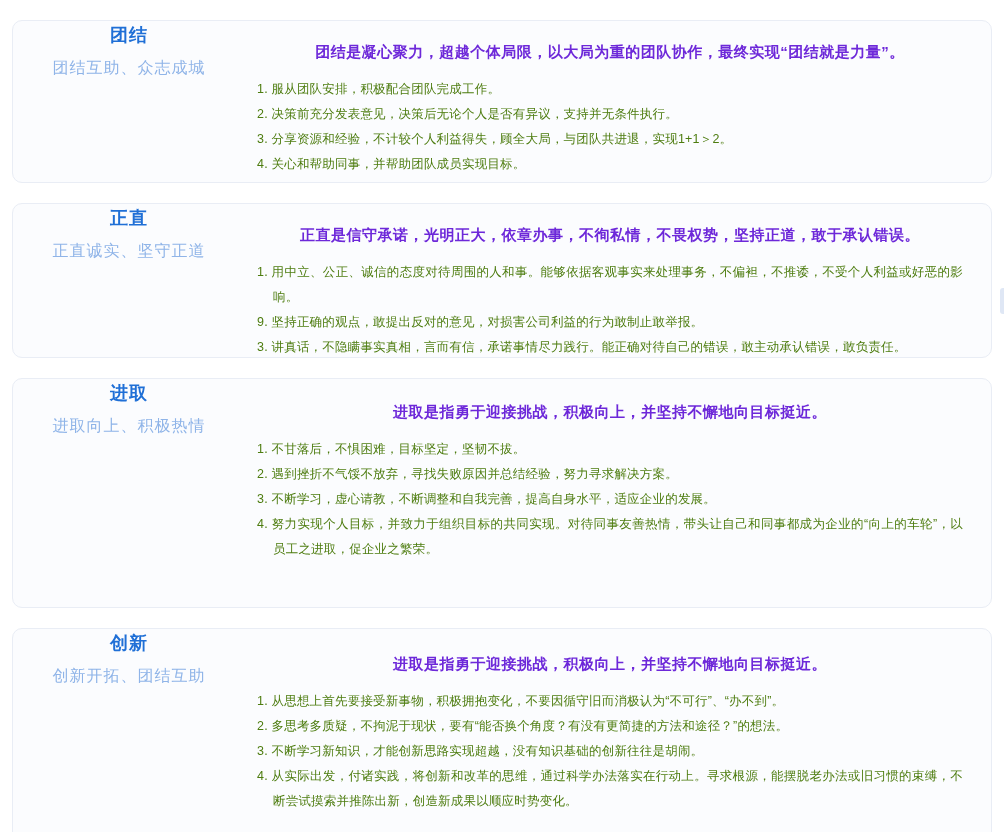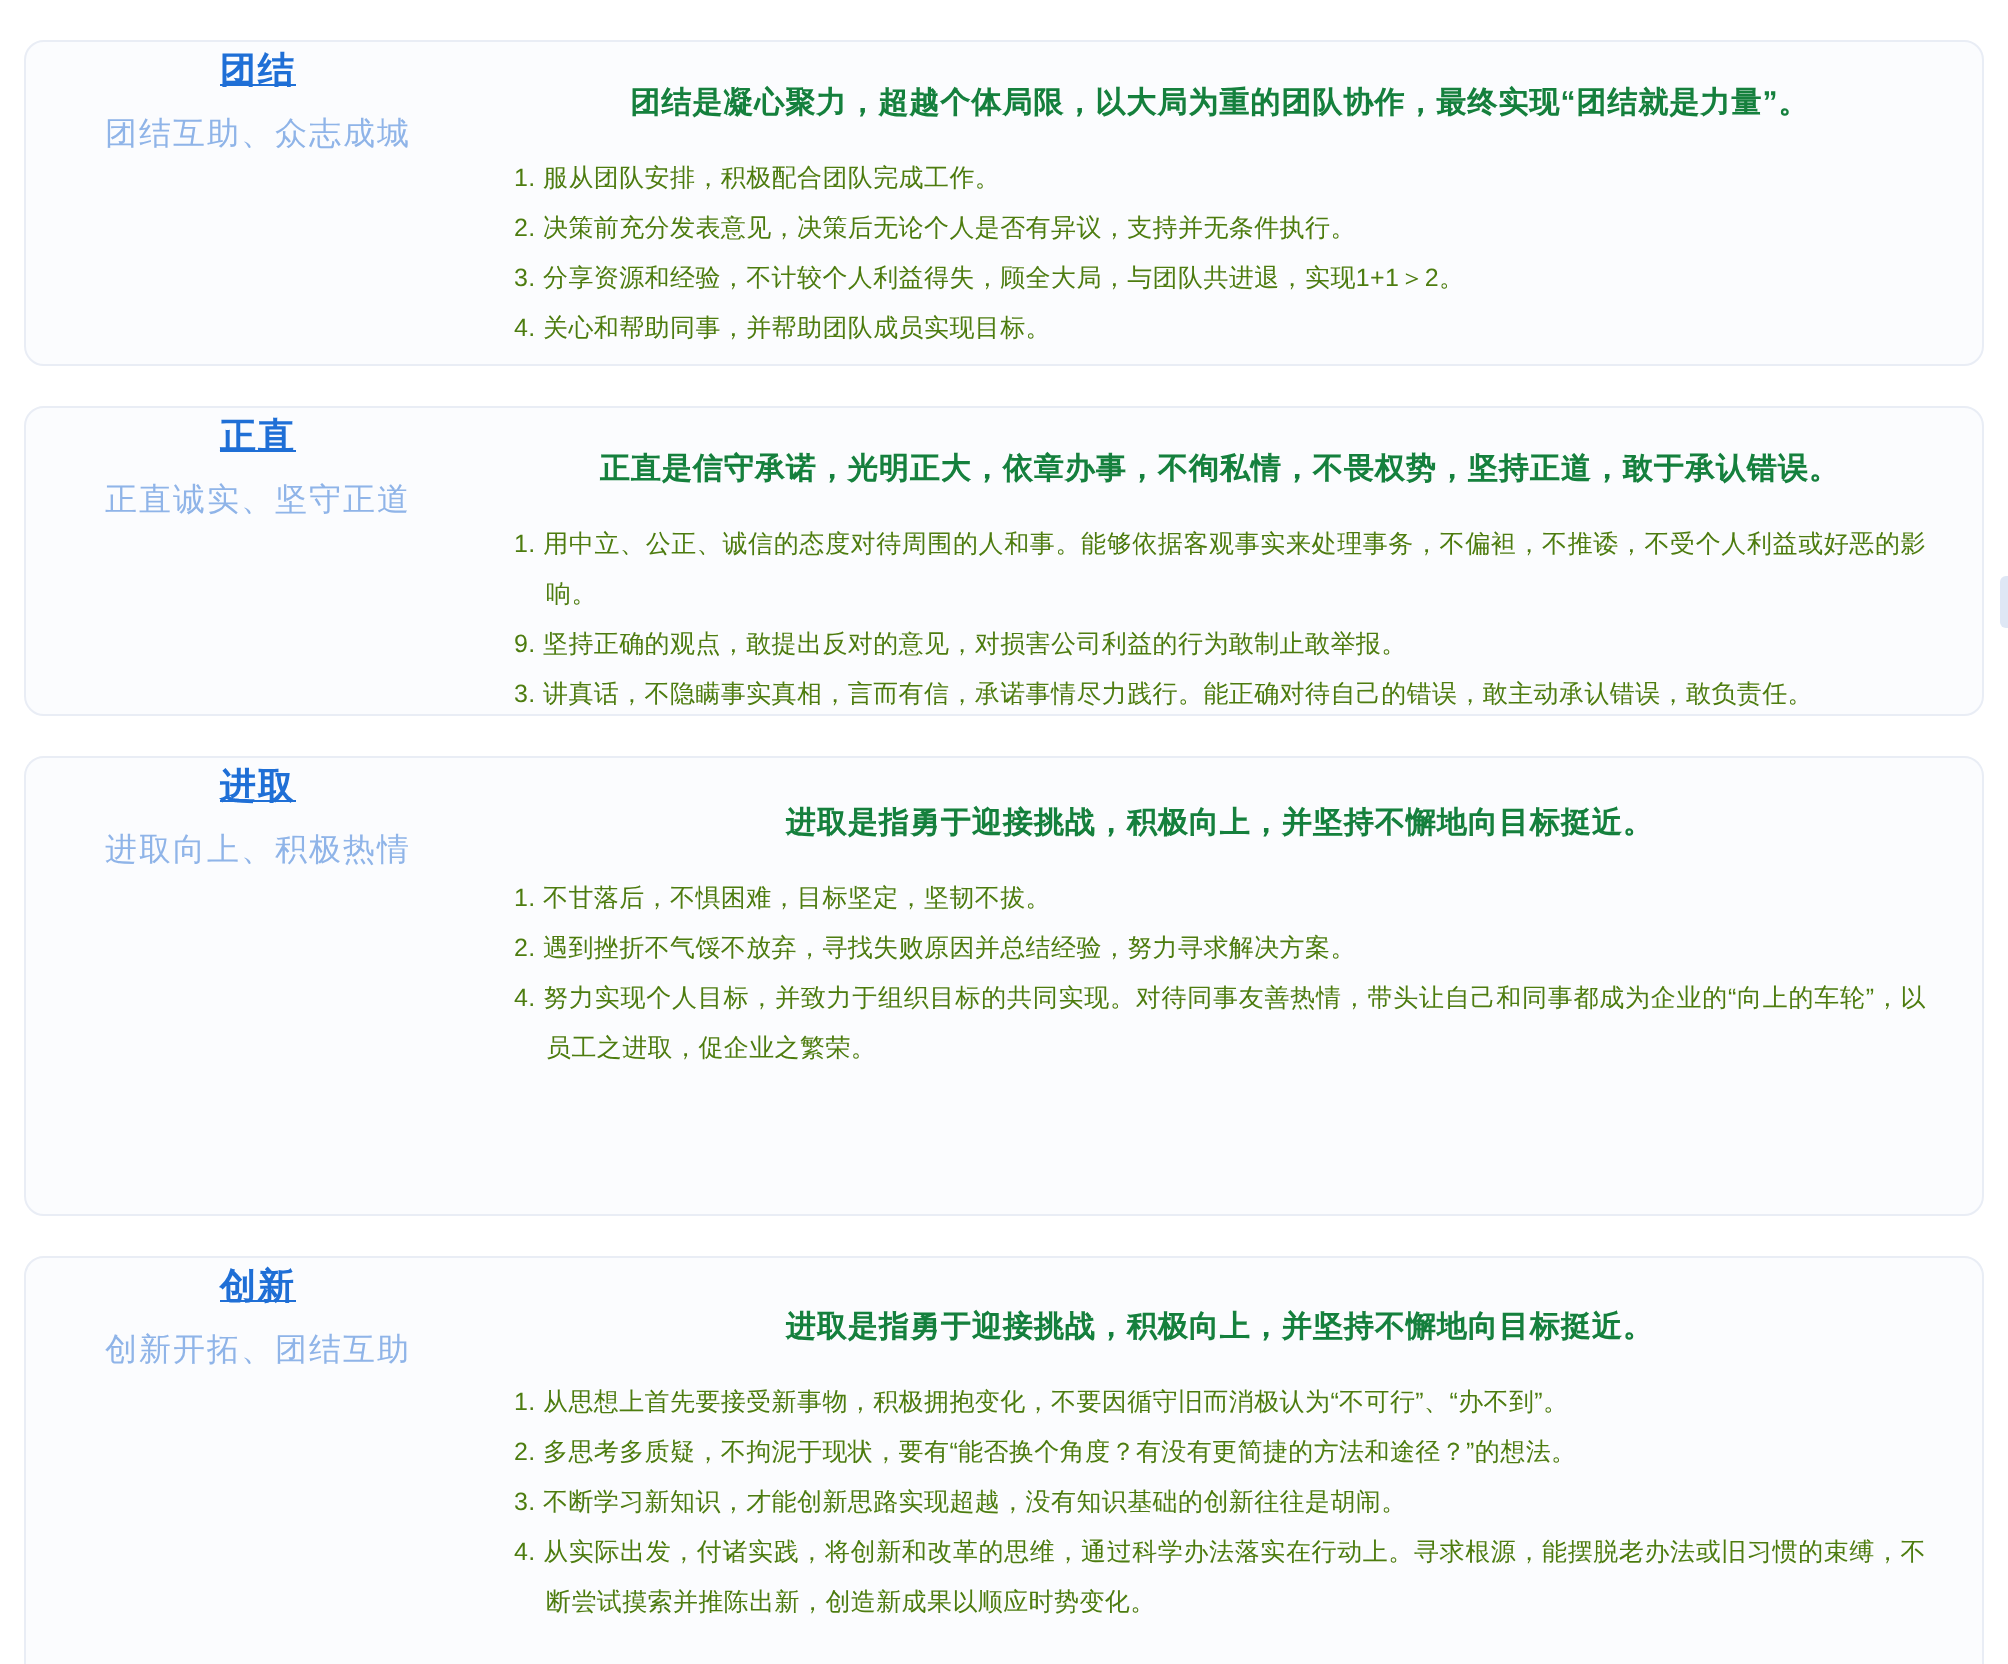--- a/index.html
+++ b/index.html
@@ -41,38 +41,37 @@
     flex-direction: column;
     justify-content: center;
     align-items: center;
   }
   .card-title {
     font-size: 18px;
     font-weight: bold;
     color: #1f6fd6;
     letter-spacing: 1px;
     line-height: 1.6;
-    text-decoration: underline;
   }
   .card-subtitle {
     font-size: 16px;
     color: #8fb4e8;
     letter-spacing: 1px;
     line-height: 1.8;
     margin-top: 4px;
   }
   .card-right {
     flex: 1 1 auto;
     box-sizing: border-box;
     padding: 0 28px 0 12px;
   }
   .card-heading {
     font-size: 15px;
     font-weight: bold;
-    color: #15803d;
+    color: #6d28d9;
     text-align: center;
     line-height: 1.7;
     letter-spacing: 0.5px;
   }
   .card-list {
     margin: 12px 0 0 0;
     padding: 0;
     list-style: none;
   }
   .card-list li {
@@ -144,20 +143,21 @@
   <div class="value-card card-3">
     <div class="card-left">
       <div class="card-title">进取</div>
       <div class="card-subtitle">进取向上、积极热情</div>
     </div>
     <div class="card-right">
       <div class="card-heading">进取是指勇于迎接挑战，积极向上，并坚持不懈地向目标挺近。</div>
       <ul class="card-list">
         <li>1. 不甘落后，不惧困难，目标坚定，坚韧不拔。</li>
         <li>2. 遇到挫折不气馁不放弃，寻找失败原因并总结经验，努力寻求解决方案。</li>
+        <li>3. 不断学习，虚心请教，不断调整和自我完善，提高自身水平，适应企业的发展。</li>
         <li>4. 努力实现个人目标，并致力于组织目标的共同实现。对待同事友善热情，带头让自己和同事都成为企业的“向上的车轮”，以员工之进取，促企业之繁荣。</li>
       </ul>
     </div>
   </div>
 
   <div class="value-card card-4">
     <div class="card-left">
       <div class="card-title">创新</div>
       <div class="card-subtitle">创新开拓、团结互助</div>
     </div>

